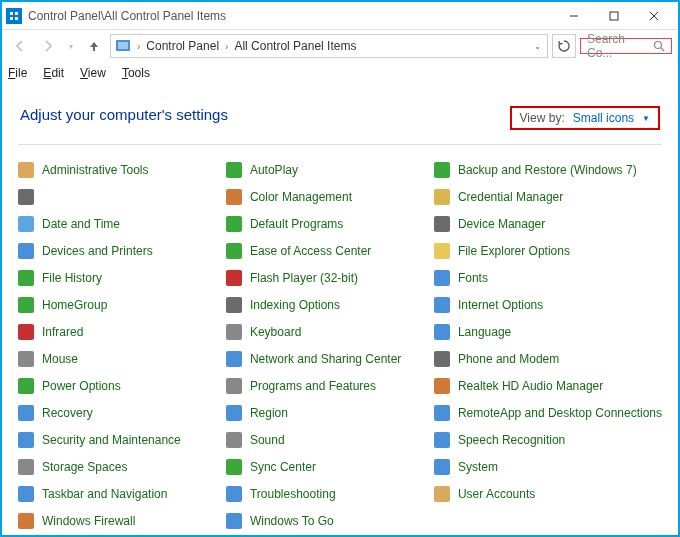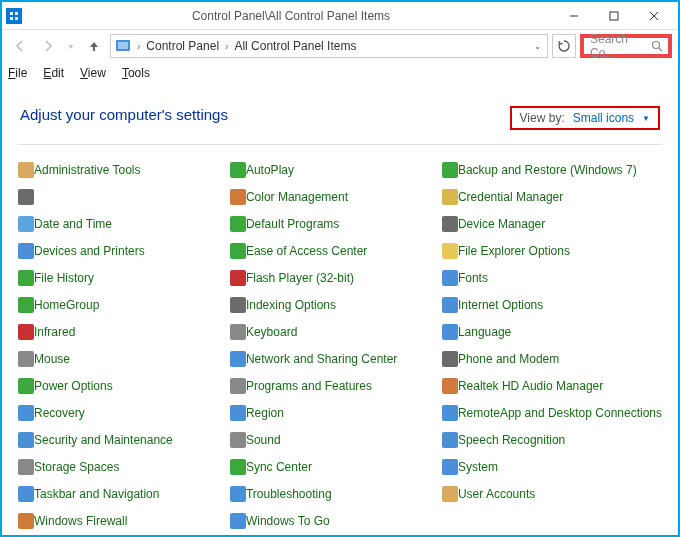--- a/index.html
+++ b/index.html
@@ -1,45 +1,45 @@
 <!DOCTYPE html>
 <html><head>
 <meta charset="utf-8">
 <style>
 * { box-sizing: border-box; margin: 0; padding: 0; }
 body { font-family: "Segoe UI", Tahoma, sans-serif; font-size: 12px; background: #fff; width: 680px; height: 537px; border: 2px solid #00a2e8; overflow: hidden; }
-.titlebar { height: 28px; display: flex; align-items: center; padding: 8px 4px; border-bottom: 1px solid #e0e0e0; text-align: center; }
+.titlebar { height: 28px; display: flex; align-items: center; padding: 8px 4px; border-bottom: 1px solid #e0e0e0; }
 .titlebar .app-icon { width: 16px; height: 16px; background: #0078d7; margin-right: 6px; display: flex; align-items: center; justify-content: center; }
 .titlebar .app-icon svg { width: 10px; height: 10px; }
 .titlebar .title { color: #555; font-size: 12px; flex: 1; }
 .titlebar .winbtn { width: 40px; height: 28px; display: flex; align-items: center; justify-content: center; color: #555; }
 .navbar { height: 32px; display: flex; align-items: center; padding: 0 6px; gap: 4px; }
 .navbtn { width: 24px; height: 24px; display: flex; align-items: center; justify-content: center; color: #999; border-radius: 2px; }
 .addrwrap { flex: 1; height: 24px; border: 1px solid #ccc; display: flex; align-items: center; padding: 0 4px; gap: 4px; background: #fff; }
 .addrwrap .cp-icon { width: 16px; height: 16px; }
 .addrwrap .sep { color: #777; font-size: 10px; padding: 0 2px; }
 .addrwrap .crumb { color: #333; font-size: 12px; }
 .addrwrap .spacer { flex: 1; }
 .addrwrap .dd { color: #555; font-size: 8px; padding-right: 2px; }
 .refresh { width: 24px; height: 24px; border: 1px solid #ccc; display: flex; align-items: center; justify-content: center; }
-.searchbox { width: 92px; height: 24px; border: 4px solid #ef4444; display: flex; align-items: center; padding: 0 6px; color: #888; justify-content: space-between; }
+.searchbox { width: 92px; height: 16px; border: 1px solid #ef4444; display: flex; align-items: center; padding: 0 6px; color: #888; justify-content: space-between; }
 .searchbox span { font-size: 12px; }
 .menubar { height: 22px; display: flex; align-items: center; padding: 0 6px; gap: 16px; font-size: 12px; color: #222; }
 .menubar .menu-item { position: relative; }
 .menubar .menu-item .ul { text-decoration: underline; }
 .content { padding: 12px 16px 8px 16px; }
 .header-row { display: flex; justify-content: space-between; margin: 10px 2px 14px 2px; }
 .header-row h1 { color: #003399; font-size: 15px; font-weight: 400; }
 .viewby-box { border: 2px solid #d40000; padding: 3px 8px; display: flex; align-items: center; gap: 8px; }
 .viewby-box .lbl { color: #555; font-size: 12px; }
 .viewby-box .val { color: #0066cc; font-size: 12px; }
 .viewby-box .arrow { color: #0066cc; font-size: 8px; }
 hr.sep-line { border: none; border-top: 1px solid #e0e0e0; margin-bottom: 16px; }
 .grid { display: grid; grid-template-columns: 1fr 1fr 1fr; column-gap: 12px; row-gap: 9px; }
-.item { display: flex; align-items: center; cursor: pointer; height: 18px; }
+.item { display: flex; align-items: center; gap: 8px; cursor: pointer; height: 18px; }
 .item .icon { width: 16px; height: 16px; flex-shrink: 0; display: flex; align-items: center; justify-content: center; }
 .item .label { color: #1a6b1a; font-size: 12px; white-space: nowrap; }
 
 .ic { width: 16px; height: 16px; border-radius: 2px; display: flex; align-items: center; justify-content: center; font-size: 10px; color: #fff; }
 </style>
 </head>
 <body>
 
 <div class="titlebar">
   <div class="app-icon">

